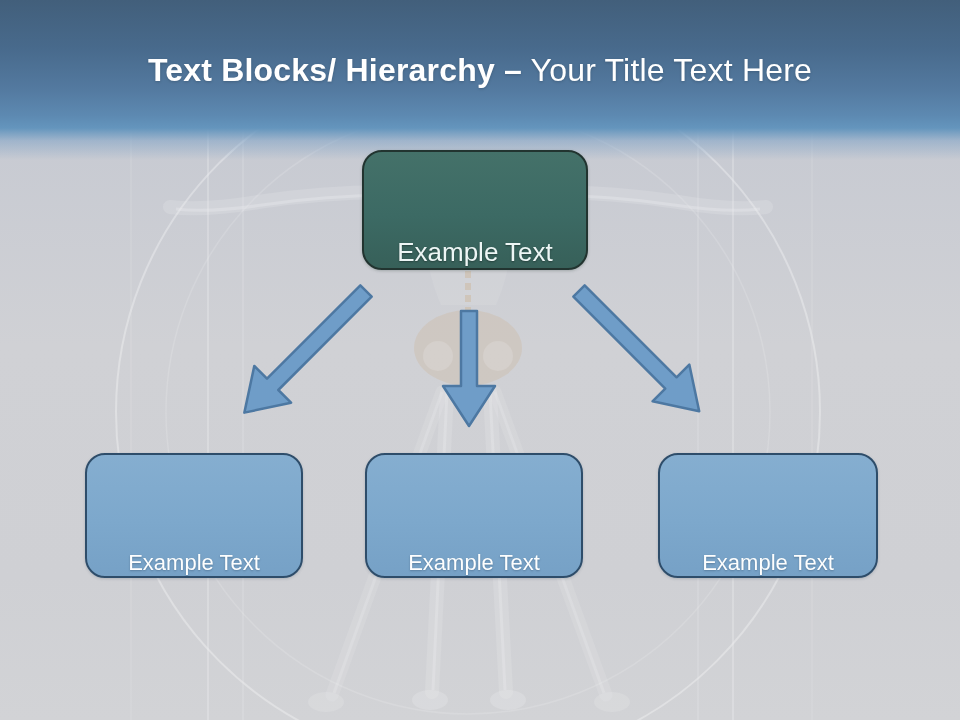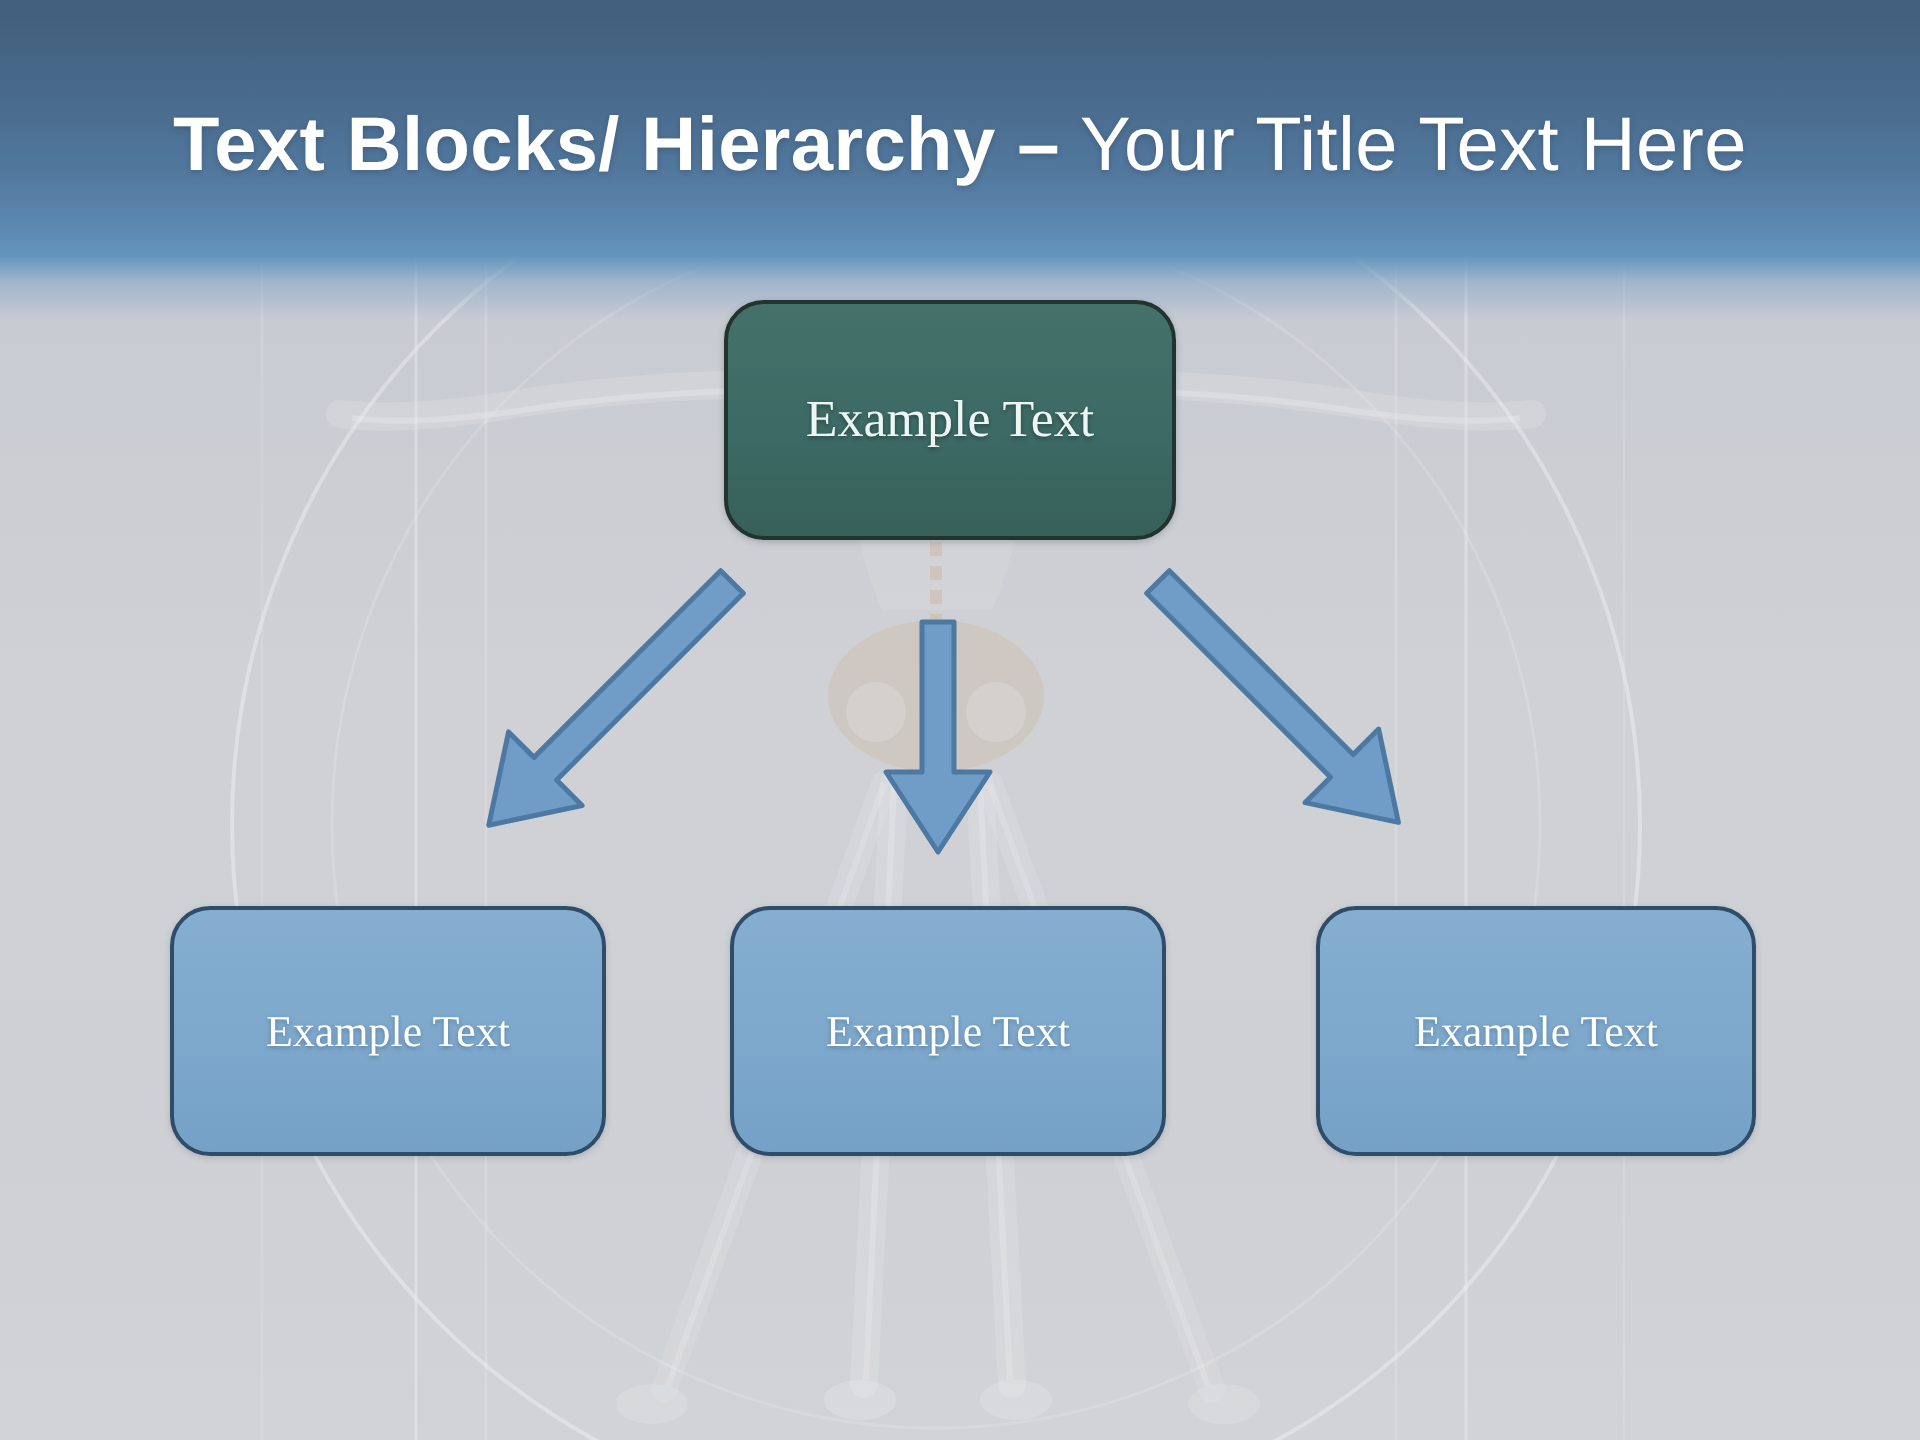--- a/index.html
+++ b/index.html
@@ -12,29 +12,29 @@
   .bg-figure{position:absolute;left:0;top:0;width:960px;height:720px;opacity:.62;}
   
   .header{
     position:absolute;left:0;top:0;width:100%;height:160px;
     background:linear-gradient(180deg,
       #425f7b 0%,#486a8c 30%,#53799f 55%,#5d89b1 72%,#6495bd 80%,
       rgba(128,163,198,.55) 88%,rgba(190,205,220,0) 100%);
   }
   .title{
     position:absolute;left:0;top:52px;width:100%;text-align:center;
-    font-size:38px;color:#ffffff;letter-spacing:.2px;
+    font-size:32px;color:#ffffff;letter-spacing:.2px;
     text-shadow:0 1px 3px rgba(0,0,0,.18);white-space:nowrap;
   }
   .title .t-bold{font-weight:700;}
   .title .t-reg{font-weight:400;}
   
   .node{
-    position:absolute;display:flex;align-items:center;justify-content:center;
-    border-radius:20px;box-sizing:border-box;text-align:center;font-family:Liberation Serif, serif;
+    position:absolute;display:flex;align-items:flex-end;justify-content:center;
+    border-radius:20px;box-sizing:border-box;text-align:center;
   }
   .root-box{
     left:362px;top:150px;width:226px;height:120px;
     background:linear-gradient(180deg,#447169 0%,#3c6a64 55%,#376059 100%);
     border:2.5px solid #223430;
     color:#edf6f5;font-size:26px;
     text-shadow:0 1px 2px rgba(0,0,0,.35);
     box-shadow:0 1px 3px rgba(30,50,45,.25);
   }
   .child-box{

